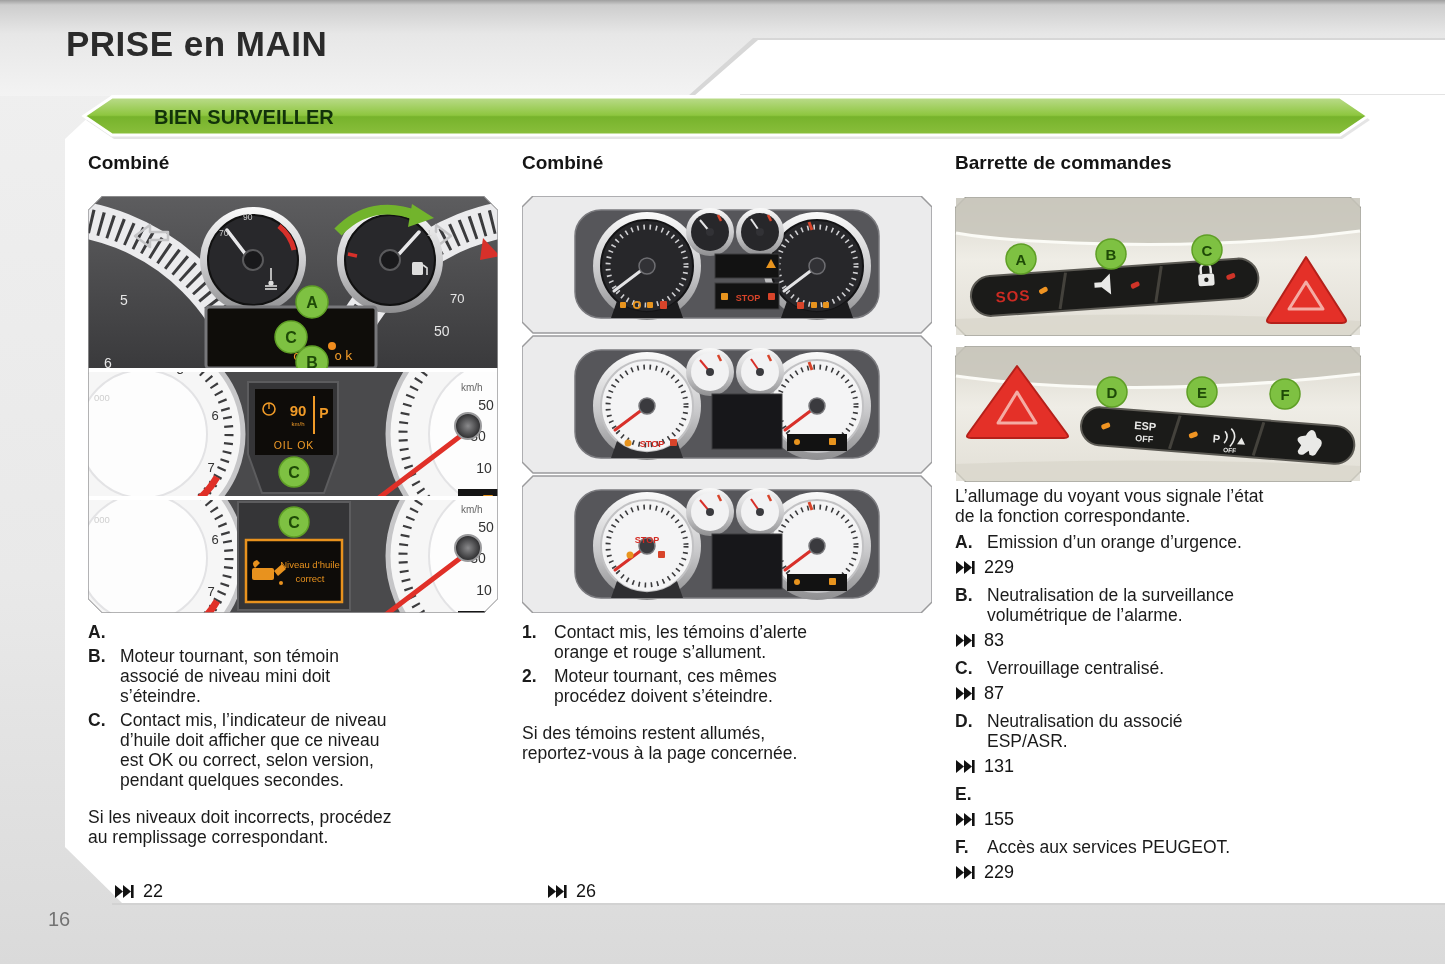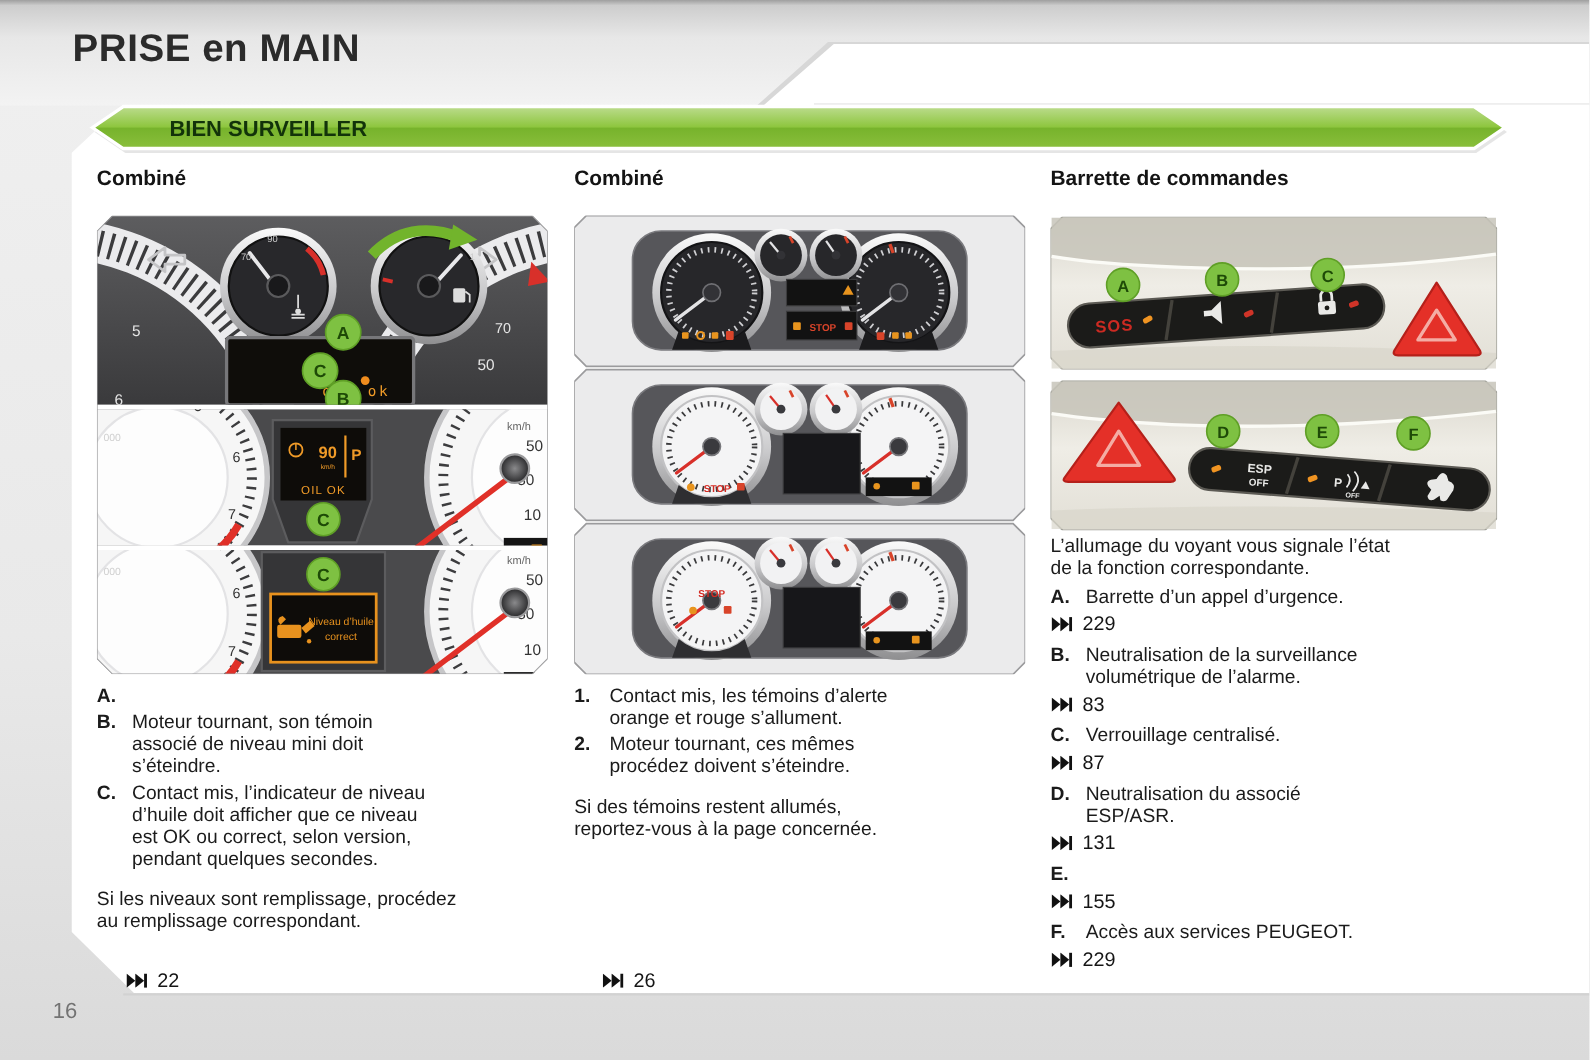--- a/index.html
+++ b/index.html
@@ -440,21 +440,21 @@
 associé de niveau mini doit
 s’éteindre.</span>
   </div>
   <div class="item">
     <span class="lbl">C.</span>
     <span class="txt">Contact mis, l’indicateur de niveau
 d’huile doit afficher que ce niveau
 est OK ou correct, selon version,
 pendant quelques secondes.</span>
   </div>
-  <div class="note">Si les niveaux sont remplissage, procédez
+  <div class="note">Si les niveaux doit incorrects, procédez
 au remplissage correspondant.</div>
 </div>
 <div class="abs ref" style="left:114px;top:876px">
   <svg width="19" height="13" viewBox="0 0 19 13">
     <path d="M0,0 L8,6.5 L0,13 Z" fill="#111"></path>
       <path d="M8,0 L16,6.5 L8,13 Z" fill="#111"></path>
       <rect x="16" y="0" width="2.6" height="13" fill="#111"></rect>
   </svg>
   <span>22</span>
 </div>
@@ -481,21 +481,21 @@
   </svg>
   <span>26</span>
 </div>
 
 <div class="abs col-text" style="left:955px;top:486px;width:440px">
   <div class="note" style="margin:0 0 6px 0">L’allumage du voyant vous signale l’état
 de la fonction correspondante.</div>
 
   <div class="item" style="margin-bottom:1px">
     <span class="lbl">A.</span>
-    <span class="txt">Barrette d’un appel d’urgence.</span>
+    <span class="txt">Emission d’un orange d’urgence.</span>
   </div>
   <div class="ref">
     <svg width="19" height="13" viewBox="0 0 19 13">
         <path d="M0,0 L8,6.5 L0,13 Z" fill="#111"></path>
         <path d="M8,0 L16,6.5 L8,13 Z" fill="#111"></path>
         <rect x="16" y="0" width="2.6" height="13" fill="#111"></rect>
       </svg>
     <span>229</span>
   </div>
 

